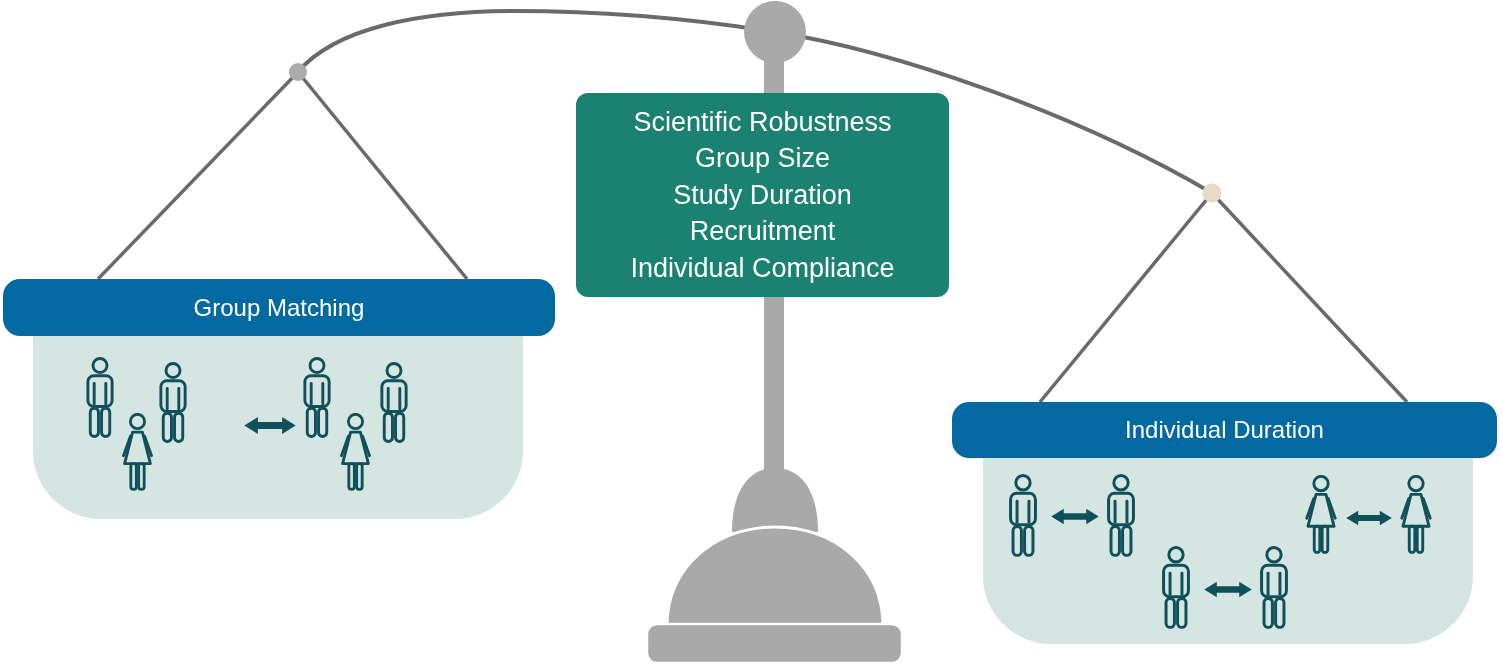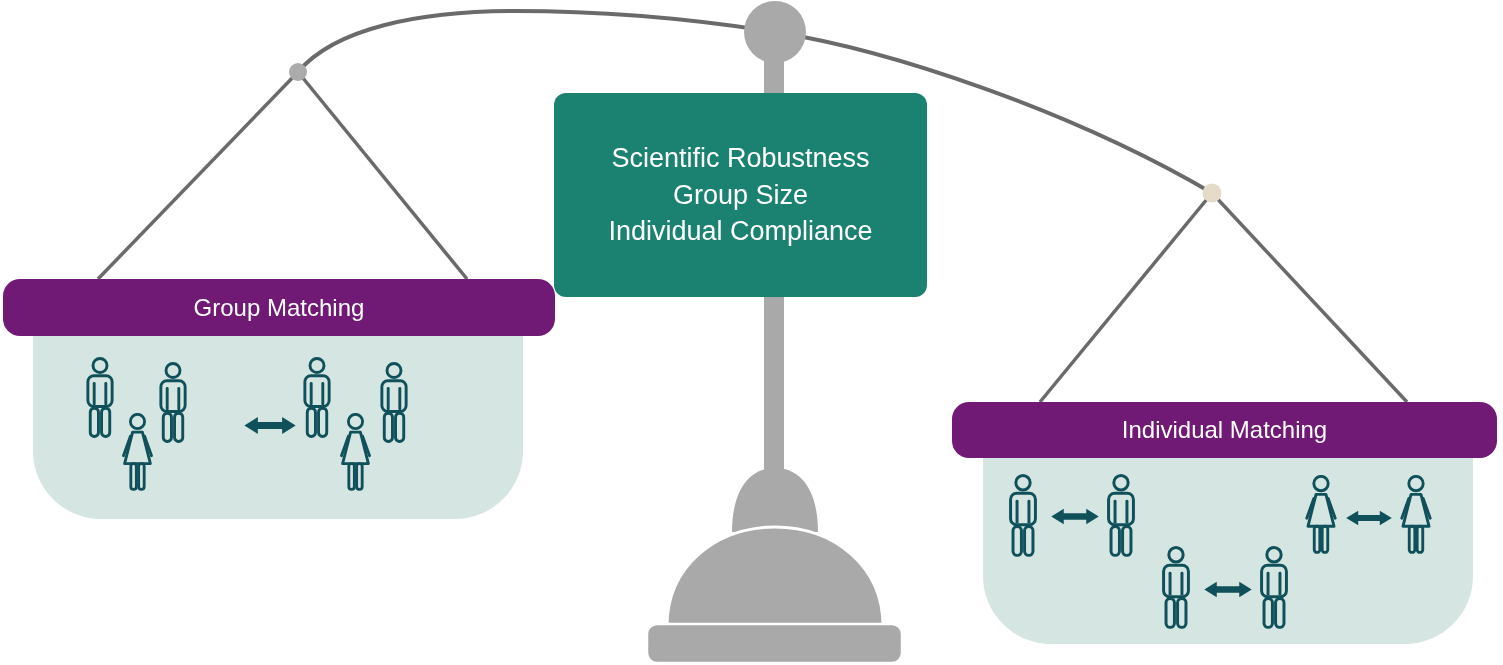--- a/index.html
+++ b/index.html
@@ -3,28 +3,28 @@
 <meta charset="utf-8">
 <style>
   html,body{margin:0;padding:0;background:#ffffff;}
   .stage{
     position:relative;width:1503px;height:665px;background:#ffffff;overflow:hidden;
     font-family:"Liberation Sans", sans-serif;
   }
   .layer{position:absolute;left:0;top:0;}
   
   .center-panel{
-    position:absolute;left:554px;top:93px;width:373px;height:204px;
+    position:absolute;left:576px;top:93px;width:373px;height:204px;
     background:#1B8170;border-radius:12px;color:#fff;
     display:flex;flex-direction:column;align-items:center;justify-content:center;
     text-align:center;font-size:27px;line-height:36.5px;
   }
   
   .pan-header{
-    position:absolute;background:#701a75;border-radius:17px;color:#fff;
+    position:absolute;background:#0369a1;border-radius:17px;color:#fff;
     display:flex;align-items:center;justify-content:center;font-size:24px;
   }
   .pan-header.left{left:3px;top:279px;width:552px;height:57px;}
   .pan-header.right{left:952px;top:402px;width:545px;height:56px;}
   
   .pan-body{position:absolute;background:#D5E5E1;border-radius:6px 6px 68px 68px;}
   .pan-body.left{left:33px;top:330px;width:490px;height:189px;}
   .pan-body.right{left:983px;top:452px;width:490px;height:192px;}
   
   .pic{position:absolute;display:block;}
@@ -76,20 +76,22 @@
 
     <rect x="764" y="296" width="20" height="178" fill="#A9A9A9"></rect>
     <path d="M 732 532 C 732 492 748 468 775 468 C 802 468 818 492 818 532 Z" fill="#A9A9A9"></path>
     <path d="M 667 626 C 667 567 715 527 775 527 C 835 527 883 567 883 626 Z" fill="#A9A9A9" stroke="#ffffff" stroke-width="3"></path>
     <rect x="647" y="624" width="255" height="39" rx="10" fill="#A9A9A9" stroke="#ffffff" stroke-width="2.5"></rect>
   </svg>
 
   <div class="center-panel">
     <div>Scientific Robustness</div>
     <div>Group Size</div>
+    <div>Study Duration</div>
+    <div>Recruitment</div>
     <div>Individual Compliance</div>
   </div>
 
   <div class="pan-body left"></div>
   <div class="pan-header left">
     <span>Group Matching</span>
   </div>
 
   <svg class="pic" style="left:82px;top:357px" width="36" height="82">
       <use href="#sym-male"></use>
@@ -108,21 +110,21 @@
     </svg>
   <svg class="pic" style="left:335px;top:413px" width="41" height="80">
       <use href="#sym-female"></use>
     </svg>
   <svg class="pic" style="left:376px;top:362px" width="36" height="82">
       <use href="#sym-male"></use>
     </svg>
 
   <div class="pan-body right"></div>
   <div class="pan-header right">
-    <span>Individual Matching</span>
+    <span>Individual Duration</span>
   </div>
 
   <svg class="pic" style="left:1004px;top:474px" width="38" height="84">
       <use href="#sym-male"></use>
     </svg>
   <svg class="pic" style="left:1050px;top:506px" width="50" height="21" preserveAspectRatio="none" viewBox="0 0 80 30">
       <use href="#sym-arrow"></use>
     </svg>
   <svg class="pic" style="left:1102px;top:474px" width="38" height="84">
       <use href="#sym-male"></use>

